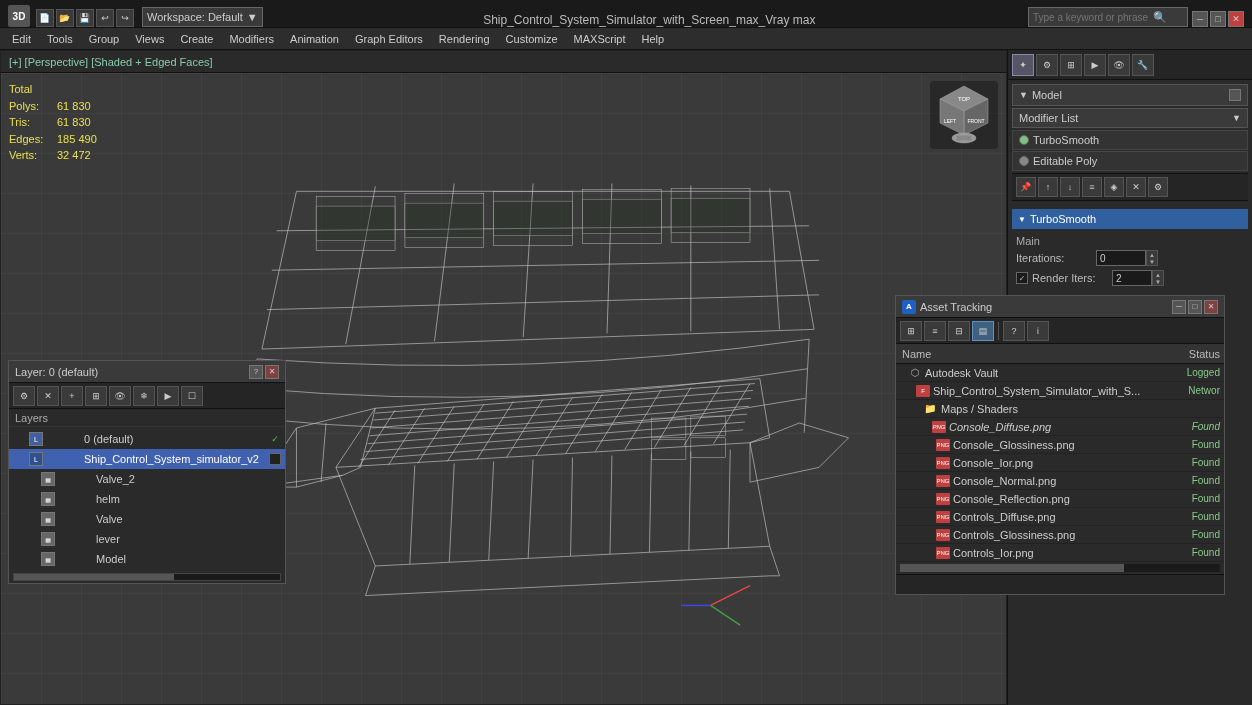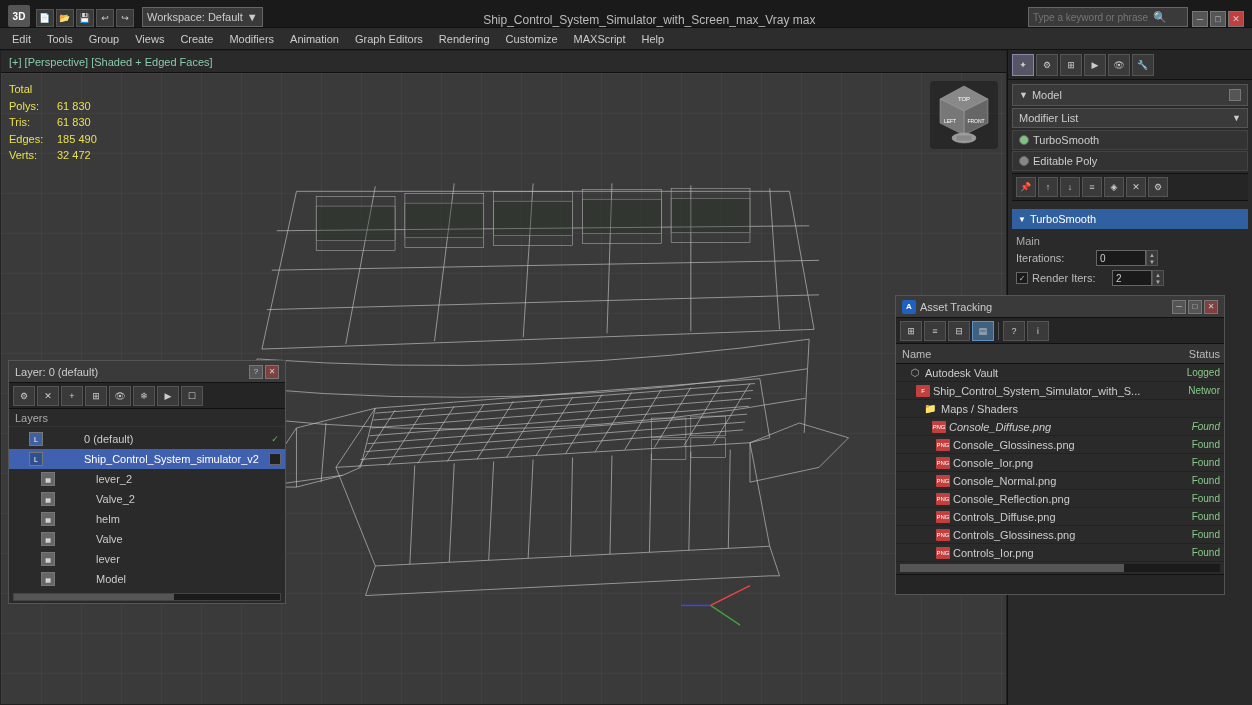--- a/index.html
+++ b/index.html
@@ -1010,25 +1010,20 @@
       <div class="layer-check">✓</div>
     </div>
 
     <div class="layer-item active">
       <div class="layer-indent"></div>
       <div class="layer-icon" style="background:#305090;">L</div>
       <span class="layer-name">Ship_Control_System_simulator_v2</span>
       <div class="layer-box"></div>
     </div>
 
-    <div class="layer-item">
-      <div class="layer-indent2"></div>
-      <div class="layer-icon" style="background:#666;font-size:6px;">▦</div>
-      <span class="layer-name">lever_2</span>
-    </div>
 
     <div class="layer-item">
       <div class="layer-indent2"></div>
       <div class="layer-icon" style="background:#666;font-size:6px;">▦</div>
       <span class="layer-name">Valve_2</span>
     </div>
 
     <div class="layer-item">
       <div class="layer-indent2"></div>
       <div class="layer-icon" style="background:#666;font-size:6px;">▦</div>

